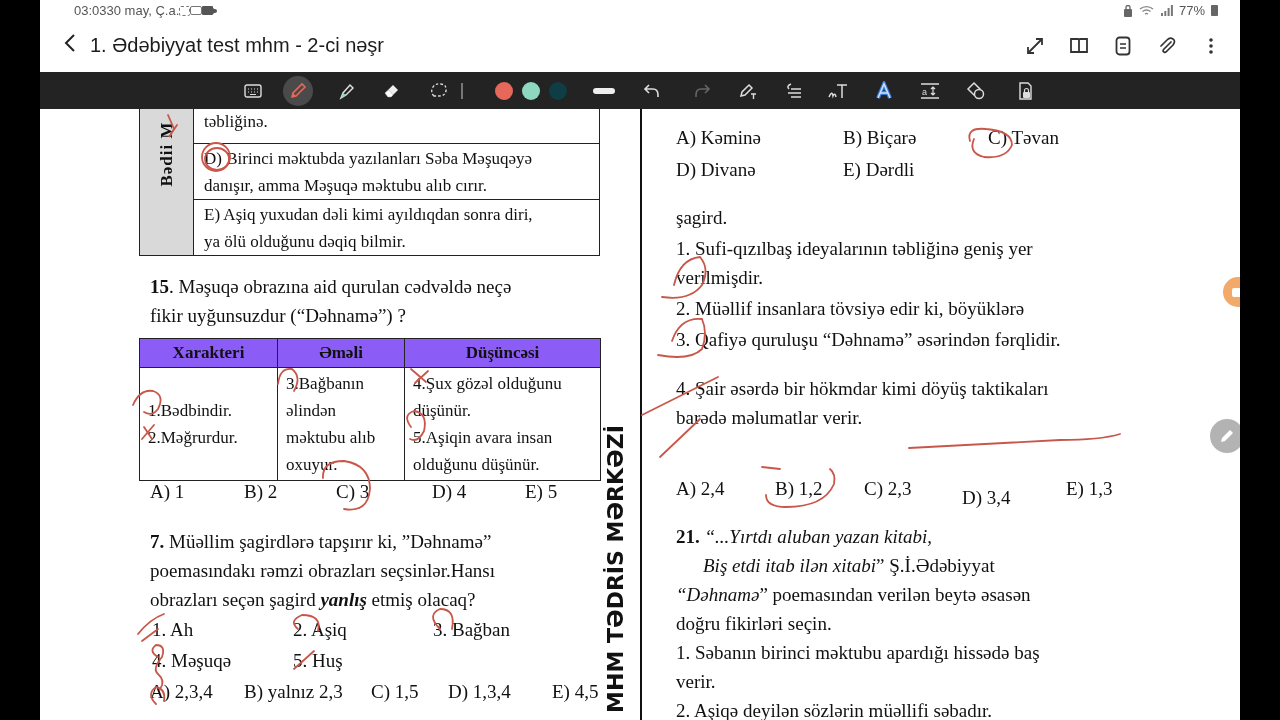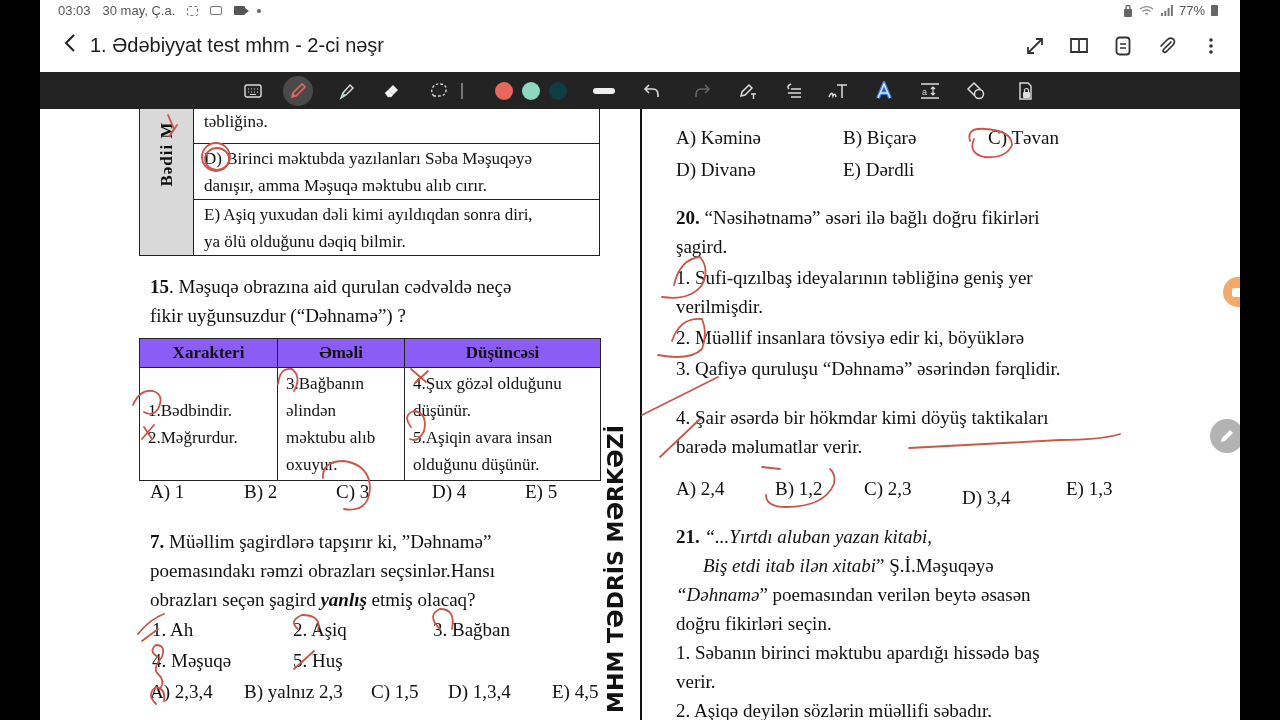--- a/index.html
+++ b/index.html
@@ -3,21 +3,21 @@
 <meta charset="utf-8">
 <style>
   * { box-sizing: border-box; margin: 0; padding: 0; }
   html, body { width: 1280px; height: 720px; overflow: hidden; background: #000; }
   body { position: relative; font-family: "Liberation Sans", sans-serif; }
 
   .screen { position: absolute; left: 40px; top: 0; width: 1200px; height: 720px; background: #fff; overflow: hidden; }
 
   
   .statusbar { position: absolute; left: 0; top: 0; width: 1200px; height: 22px; color: #555; font-size: 13px; }
-  .statusbar .left { position: absolute; left: 18px; top: 3px; display: flex; align-items: center; gap: 12px; }
+  .statusbar .left { position: absolute; left: 34px; top: 3px; display: flex; align-items: center; gap: 0; }
   .statusbar .right { position: absolute; right: 22px; top: 3px; display: flex; align-items: center; gap: 6px; }
   .sb-icon { display: inline-block; width: 11px; height: 10px; }
   .sb-dots { border: 1px dashed #777; border-radius: 2px; }
   .sb-screen { border: 1.5px solid #777; border-radius: 2px; width: 12px; height: 9px; }
   .sb-cam { background: #555; width: 11px; height: 9px; border-radius: 1px; position: relative; }
   .sb-cam::after { content: ""; position: absolute; right: -4px; top: 2px; border-left: 4px solid #555; border-top: 3px solid transparent; border-bottom: 3px solid transparent; }
   .sb-dot { width: 4px; height: 4px; border-radius: 50%; background: #666; }
   .sb-batt { width: 7px; height: 11px; background: #666; border-radius: 1px; }
 
   
@@ -304,38 +304,37 @@
     <div class="qtext" style="left:640px;top:-17px;overflow:hidden;height:19px">
       <div style="margin-top:-9px">sözü ifadə etmək olmaz (“Dəhnamə”)?</div>
     </div>
     <div class="opts" style="top:18px;left:636px">A) Kəminə</div>
     <div class="opts" style="top:18px;left:803px">B) Biçarə</div>
     <div class="opts" style="top:18px;left:948px">C) Təvan</div>
     <div class="opts" style="top:50px;left:636px">D) Divanə</div>
     <div class="opts" style="top:50px;left:803px">E) Dərdli</div>
 
     <div class="qtext" style="left:636px;top:94px">
-      <div><b>20.</b><span> “Nəsihətnamə” əsəri ilə bağlı doğru fikirləri</span></div>
       <div>şagird.</div>
       <div style="margin-top:2px">1. Sufi-qızılbaş ideyalarının təbliğinə geniş yer</div>
       <div>verilmişdir.</div>
       <div style="margin-top:2px">2. Müəllif insanlara tövsiyə edir ki, böyüklərə</div>
       <div style="margin-top:2px">3. Qafiyə quruluşu “Dəhnamə” əsərindən fərqlidir.</div>
       <div style="margin-top:20px">4. Şair əsərdə bir hökmdar kimi döyüş taktikaları</div>
       <div>barədə məlumatlar verir.</div>
     </div>
     <div class="opts" style="top:369px;left:636px">A) 2,4</div>
     <div class="opts" style="top:369px;left:735px">B) 1,2</div>
     <div class="opts" style="top:369px;left:824px">C) 2,3</div>
     <div class="opts" style="top:378px;left:922px">D) 3,4</div>
     <div class="opts" style="top:369px;left:1026px">E) 1,3</div>
 
     <div class="qtext" style="left:636px;top:413px">
       <div><b>21.</b><i> “...Yırtdı aluban yazan kitabi,</i></div>
-      <div style="padding-left:27px"><i>Biş etdi itab ilən xitabi</i><span>”  Ş.İ.Məşuqəyə</span></div>
+      <div style="padding-left:27px"><i>Biş etdi itab ilən xitabi</i><span>”  Ş.İ.Ədəbiyyat</span></div>
       <div><i>“Dəhnamə</i><span>” poemasından verilən beytə əsasən</span></div>
       <div>doğru fikirləri seçin.</div>
       <div>1. Səbanın birinci məktubu apardığı hissədə baş</div>
       <div>verir.</div>
       <div>2. Aşiqə deyilən sözlərin müəllifi səbadır.</div>
     </div>
 
     <svg class="ink" viewBox="0 0 1200 611">
       <g stroke="#c8574a" stroke-width="1.8" fill="none" stroke-linecap="round">
         <path d="M128 6 L134 20 L129 28 L137 16"></path>

